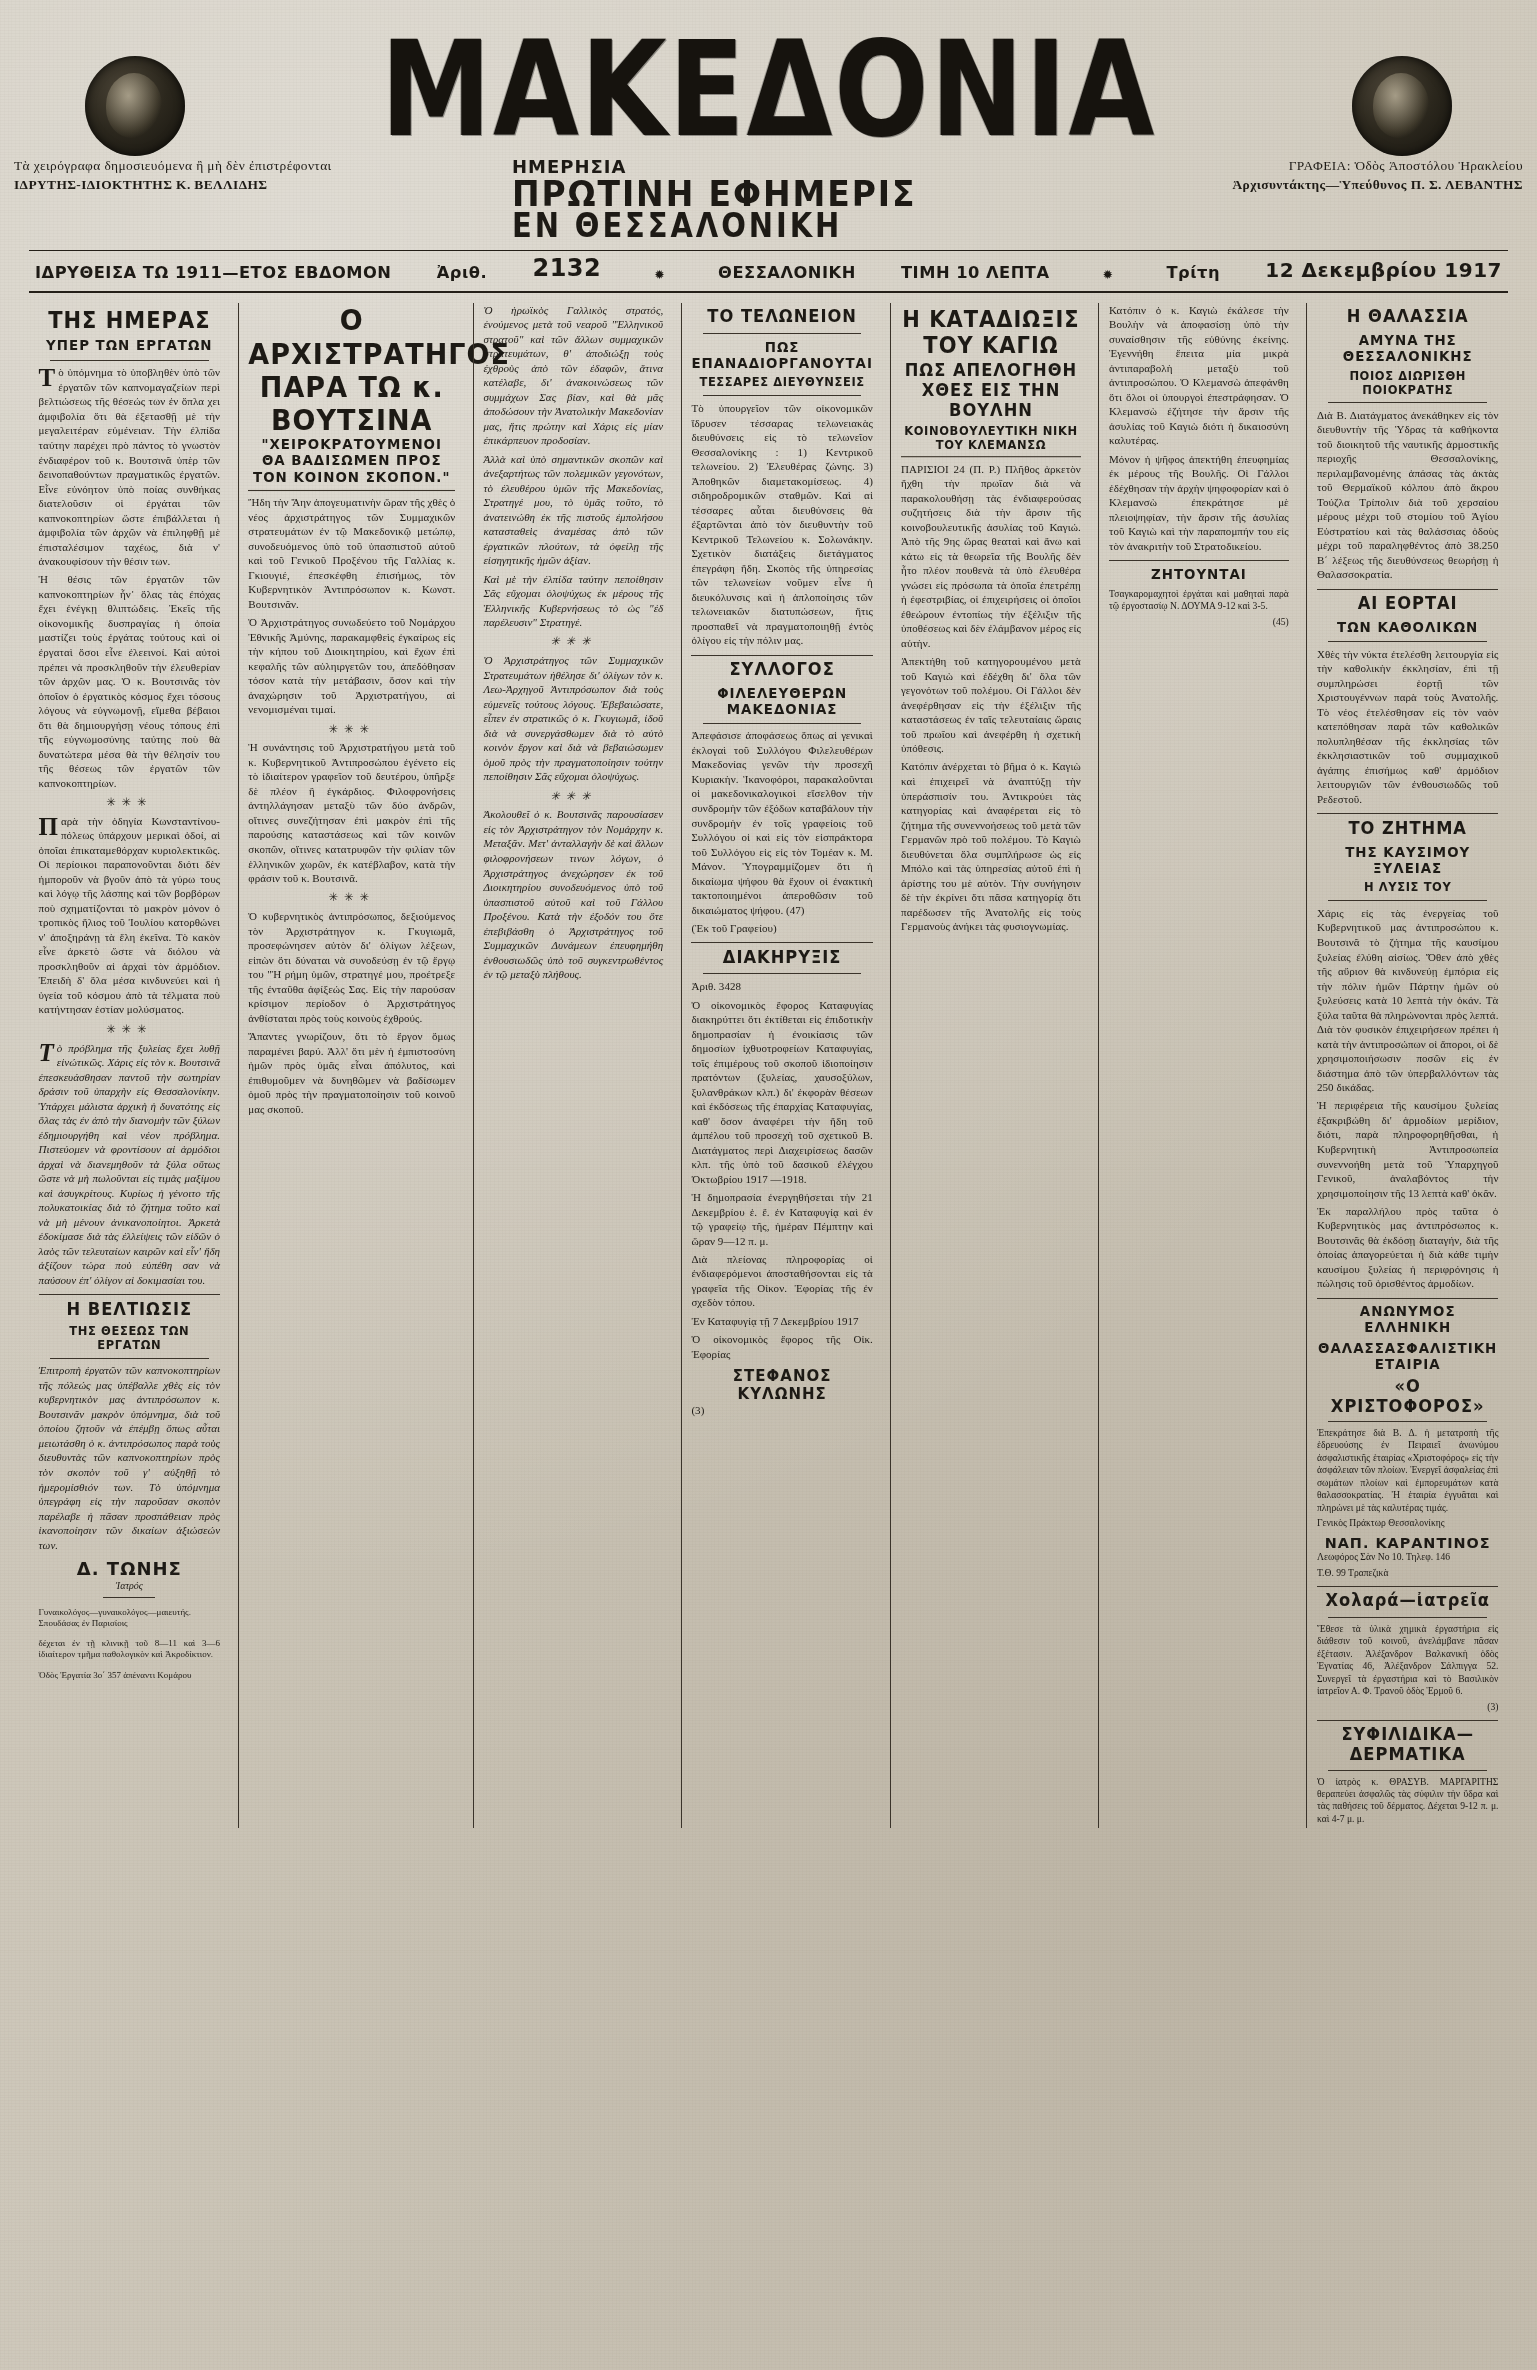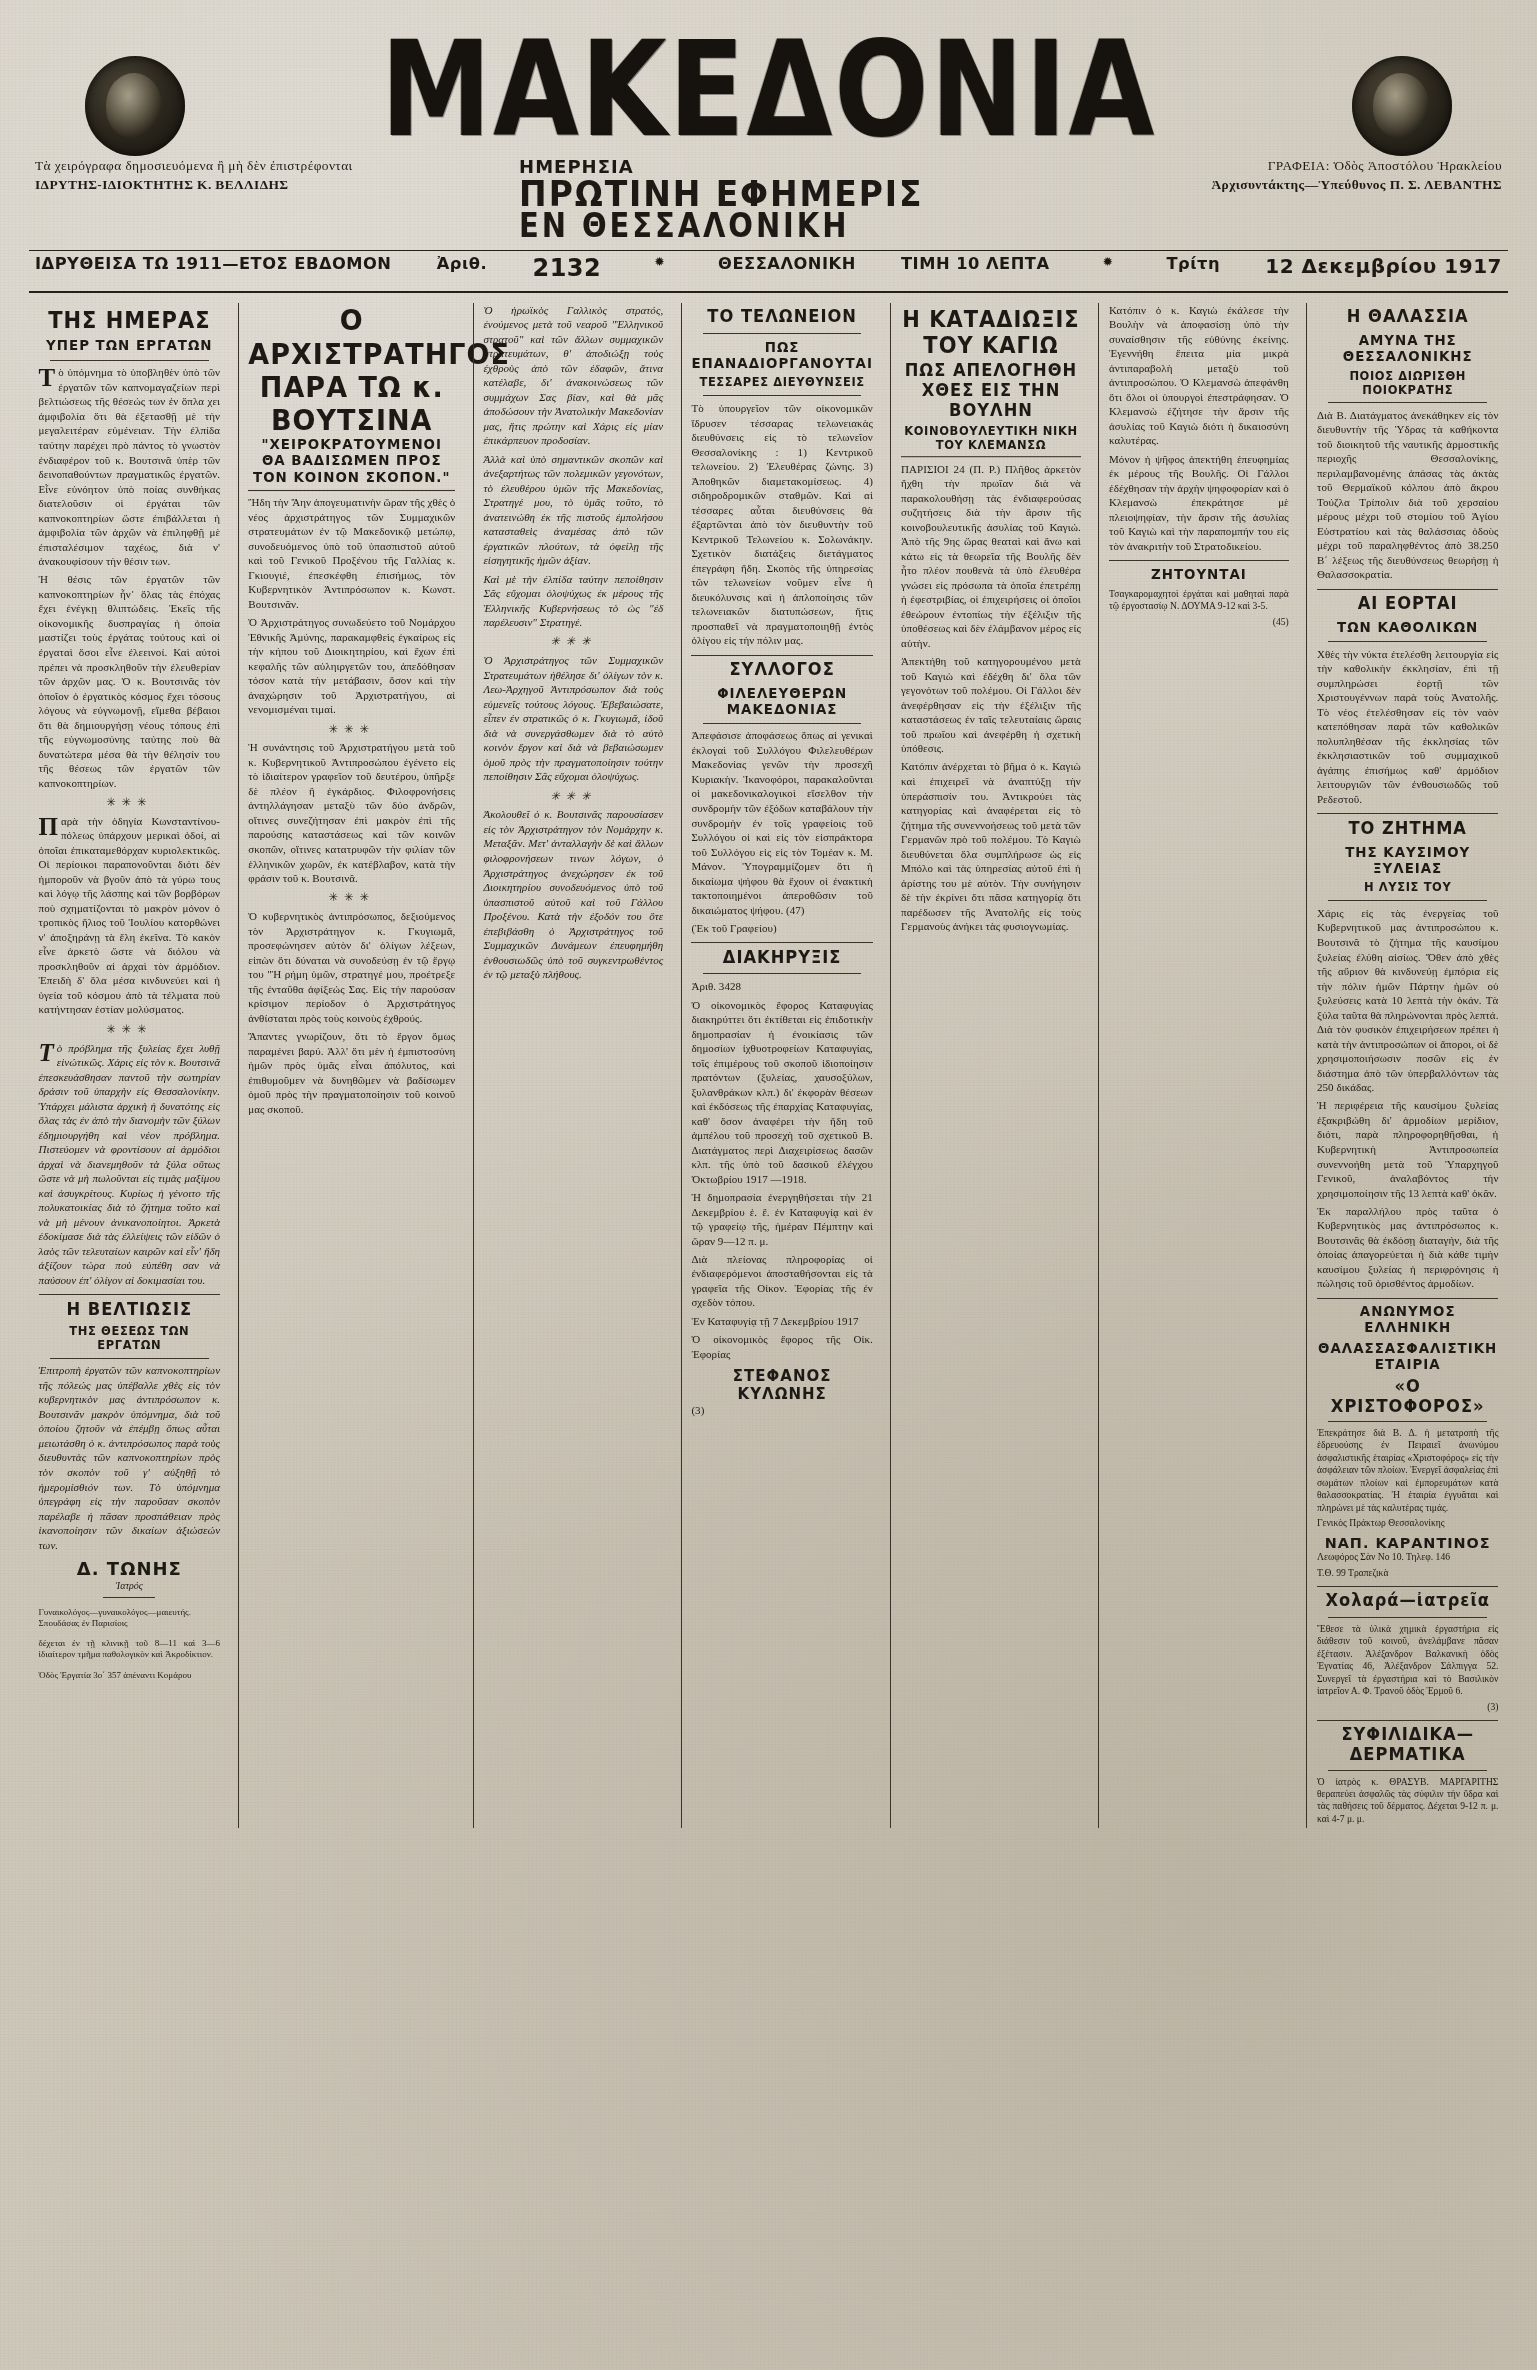--- a/index.html
+++ b/index.html
@@ -66,21 +66,21 @@
     background: radial-gradient(ellipse at 40% 35%, rgba(205,195,170,.70), rgba(120,110,85,.25) 60%, rgba(0,0,0,0) 72%);
   }
   .medallion.left { left: 85px; }
   .medallion.right { right: 85px; }
 
   .masthead-sub {
     margin-top: 13.4px;
     display: flex;
     align-items: flex-start;
     justify-content: space-between;
-    padding: 0 35px;
+    padding: 0 14px;
     font-size: 13.4px;
   }
   .ms-col { width: 33%; }
   .ms-col.left { text-align: left; }
   .ms-col.center { text-align: left; width: 34%; }
   .ms-col.right { text-align: right; }
   .ms-line { line-height: 1.45; letter-spacing: 0.4px; }
   .ms-line.bold { font-weight: bold; }
   .ms-kicker {
     font-family: "DejaVu Sans", sans-serif;
@@ -104,21 +104,21 @@
     line-height: 1.05;
     transform: scaleY(1.15);
   }
   .rule {
     border: 0;
     border-top: 1.9px solid #241f18;
     margin: 7.7px 29px 0 29px;
   }
   .dateline {
     display: flex;
-    align-items: flex-start;
+    align-items: flex-end;
     justify-content: space-between;
     padding: 3.8px 35px 5.8px 35px;
     font-family: "DejaVu Sans", sans-serif;
     font-size: 16.3px;
     font-weight: bold;
     letter-spacing: 0.5px;
   }
   .dateline .d-item { white-space: nowrap; }
   .dateline .star { font-size: 12.5px; padding: 0 7.7px; }
   .dateline .issue { font-size: 24px; }

